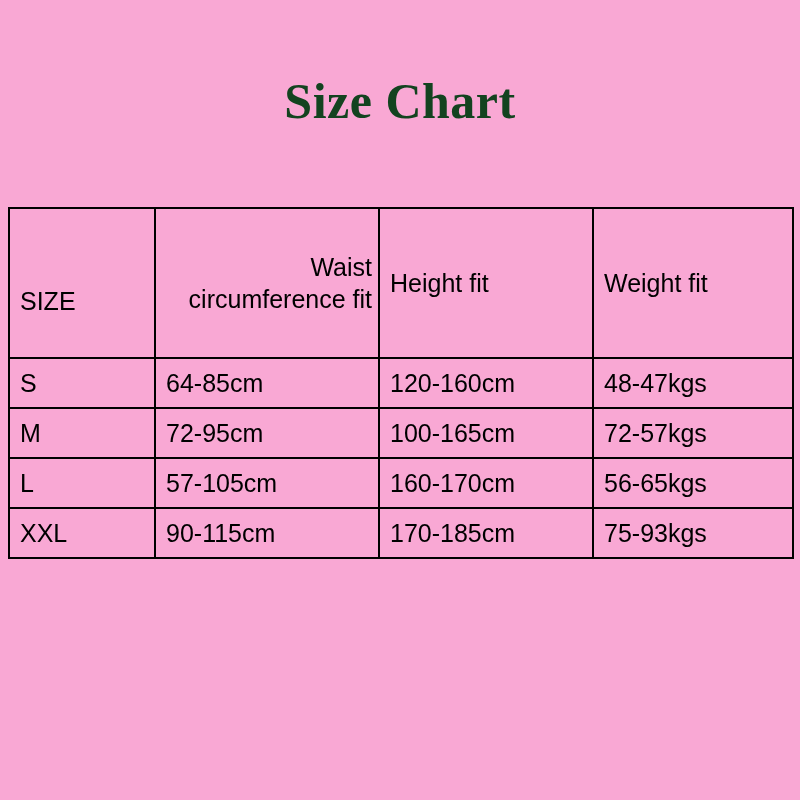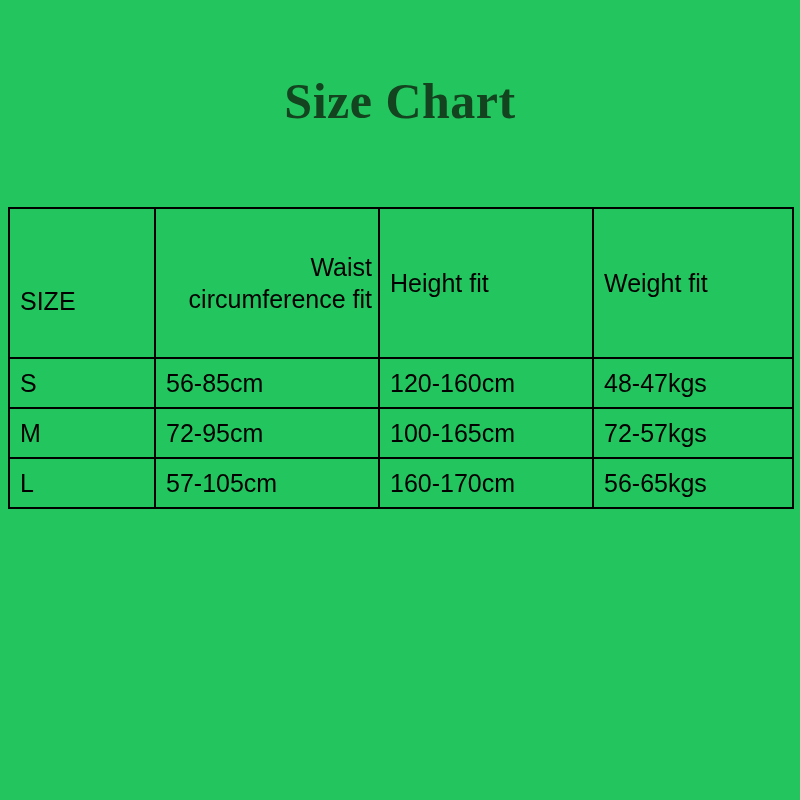--- a/index.html
+++ b/index.html
@@ -10,21 +10,21 @@
     width: 800px;
     height: 800px;
     background: #ffffff;
     font-family: "Liberation Sans", sans-serif;
     overflow: hidden;
   }
   .page {
     position: relative;
     width: 800px;
     height: 800px;
-    background: #22c55e;
+    background: #f9a8d4;
   }
   .title {
     position: absolute;
     top: 76px;
     left: 0;
     width: 800px;
     text-align: center;
     font-family: "Liberation Serif", serif;
     font-size: 50px;
     font-weight: 700;
@@ -155,21 +155,21 @@
             <span class="cell-pad">Weight fit</span>
           </th>
         </tr>
       </thead>
       <tbody>
         <tr>
           <td>
               <span class="cell-pad">S</span>
             </td>
           <td>
-              <span class="cell-pad">56-85cm</span>
+              <span class="cell-pad">64-85cm</span>
             </td>
           <td>
               <span class="cell-pad">120-160cm</span>
             </td>
           <td>
               <span class="cell-pad">48-47kgs</span>
             </td>
         </tr>
         <tr>
           <td>
@@ -190,20 +190,34 @@
               <span class="cell-pad">L</span>
             </td>
           <td>
               <span class="cell-pad">57-105cm</span>
             </td>
           <td>
               <span class="cell-pad">160-170cm</span>
             </td>
           <td>
               <span class="cell-pad">56-65kgs</span>
+            </td>
+        </tr>
+        <tr>
+          <td>
+              <span class="cell-pad">XXL</span>
+            </td>
+          <td>
+              <span class="cell-pad">90-115cm</span>
+            </td>
+          <td>
+              <span class="cell-pad">170-185cm</span>
+            </td>
+          <td>
+              <span class="cell-pad">75-93kgs</span>
             </td>
         </tr>
       </tbody>
     </table>
   </div>
 
   <div class="ghost2"></div>
   <div class="ghost3"></div>
 
 </div>

